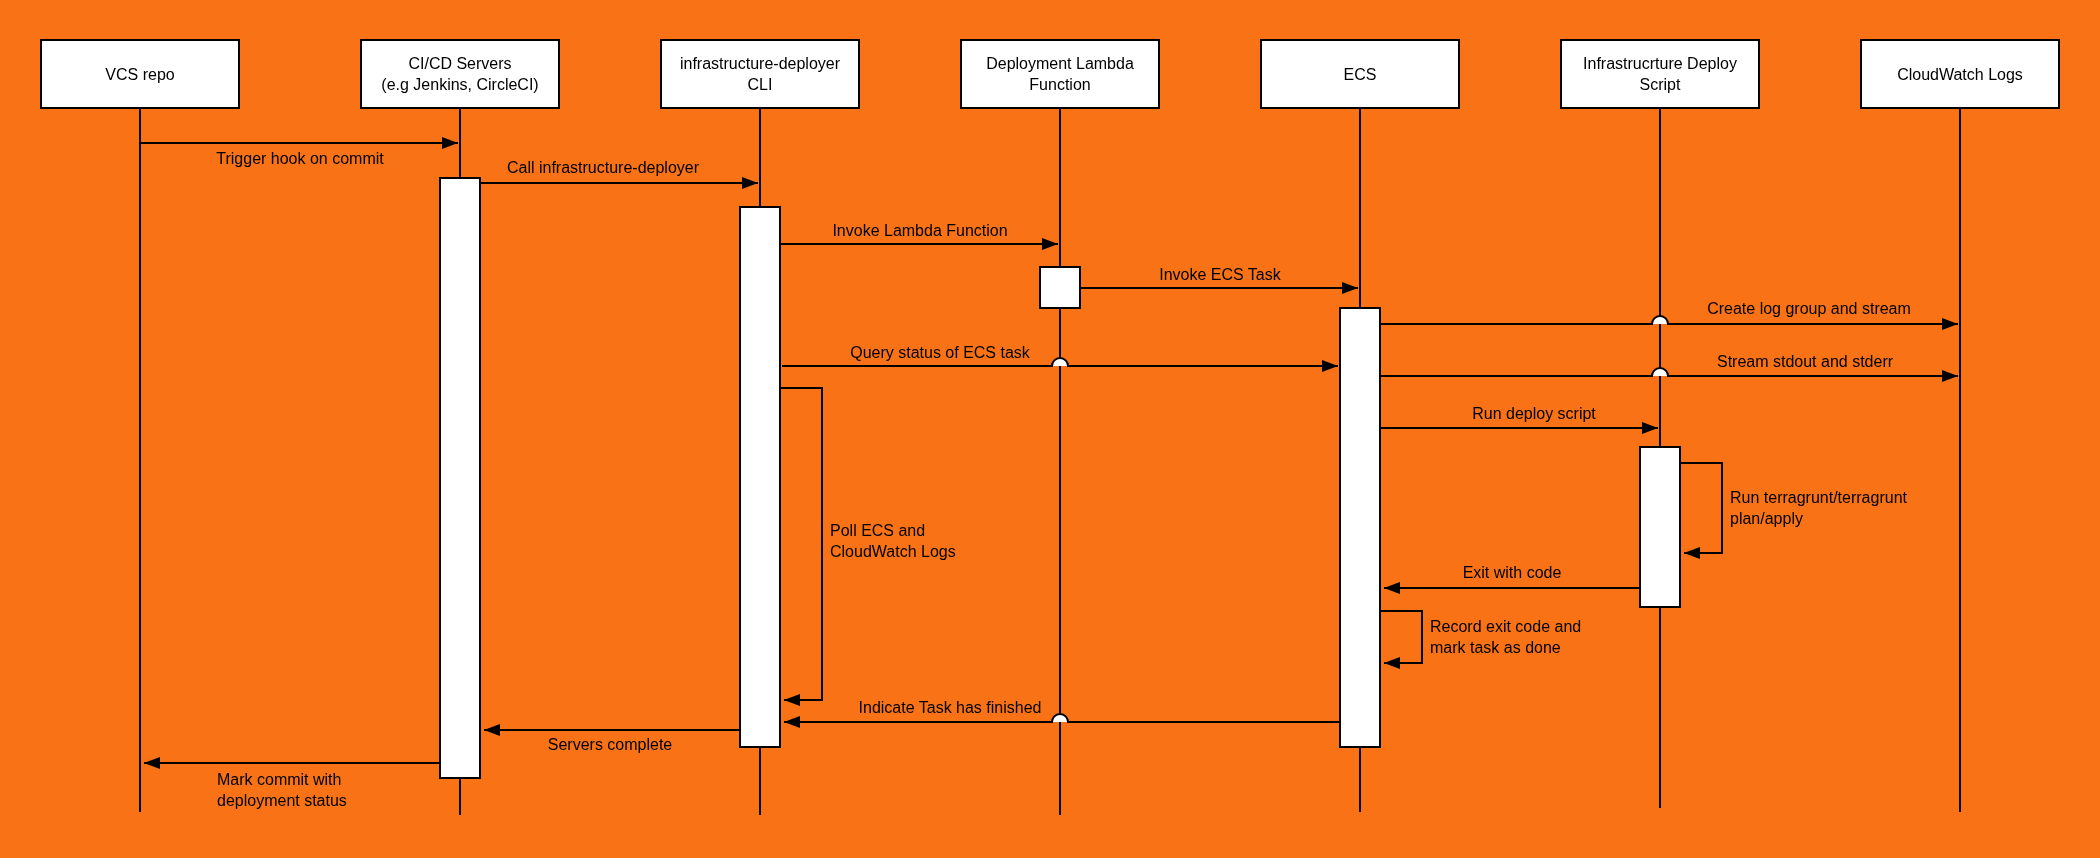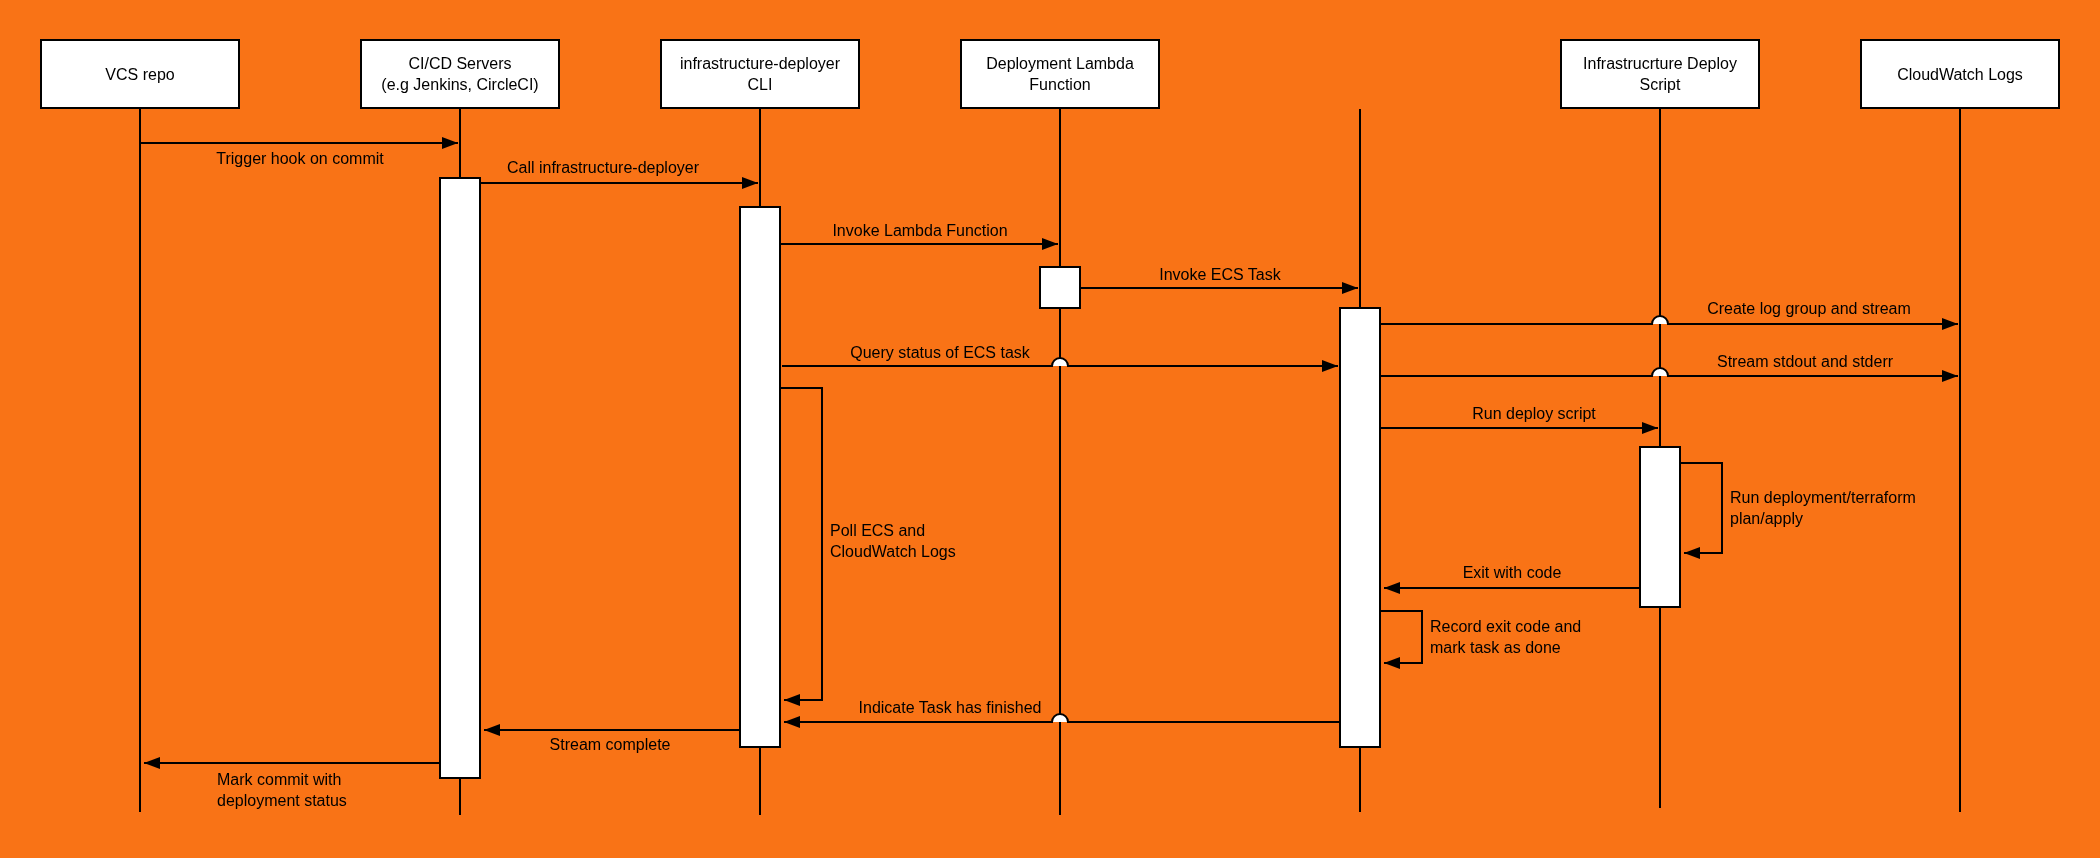--- a/index.html
+++ b/index.html
@@ -90,20 +90,23 @@
     <span class="ln">CLI</span>
   </div>
   <div class="pbox" style="left:360px">
     <span class="ln">CI/CD Servers</span>
     <span class="ln">(e.g Jenkins, CircleCI)</span>
   </div>
   <div class="pbox" style="left:960px">
     <span class="ln">Deployment Lambda</span>
     <span class="ln">Function</span>
   </div>
+  <div class="pbox" style="left:1260px">
+    <span class="ln">ECS</span>
+  </div>
   <div class="pbox" style="left:1560px">
     <span class="ln">Infrastrucrture Deploy</span>
     <span class="ln">Script</span>
   </div>
   <div class="pbox" style="left:1860px">
     <span class="ln">CloudWatch Logs</span>
   </div>
 
   <div class="mlabel center" style="left:300px;top:148px">
     <span class="ln">Trigger hook on commit</span>
@@ -123,38 +126,38 @@
   <div class="mlabel center" style="left:940px;top:342px">
     <span class="ln">Query status of ECS task</span>
   </div>
   <div class="mlabel center" style="left:1805px;top:351px">
     <span class="ln">Stream stdout and stderr</span>
   </div>
   <div class="mlabel center" style="left:1534px;top:403px">
     <span class="ln">Run deploy script</span>
   </div>
   <div class="mlabel" style="left:1730px;top:487px">
-    <span class="ln">Run deployment/terraform</span>
+    <span class="ln">Run terragrunt/terragrunt</span>
     <span class="ln">plan/apply</span>
   </div>
   <div class="mlabel center" style="left:1512px;top:562px">
     <span class="ln">Exit with code</span>
   </div>
   <div class="mlabel" style="left:1430px;top:616px">
     <span class="ln">Record exit code and</span>
     <span class="ln">mark task as done</span>
   </div>
   <div class="mlabel" style="left:830px;top:520px">
     <span class="ln">Poll ECS and</span>
     <span class="ln">CloudWatch Logs</span>
   </div>
   <div class="mlabel center" style="left:950px;top:697px">
     <span class="ln">Indicate Task has finished</span>
   </div>
   <div class="mlabel center" style="left:610px;top:734px">
-    <span class="ln">Stream complete</span>
+    <span class="ln">Servers complete</span>
   </div>
   <div class="mlabel" style="left:217px;top:769px">
     <span class="ln">Mark commit with</span>
     <span class="ln">deployment status</span>
   </div>
 
 </div>
 
 </body></html>

